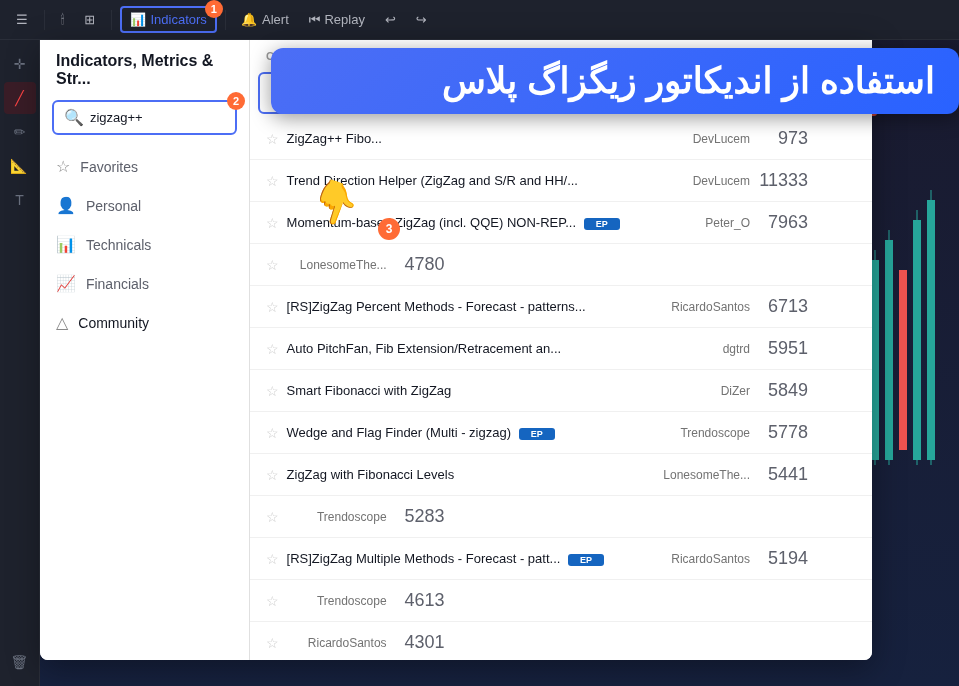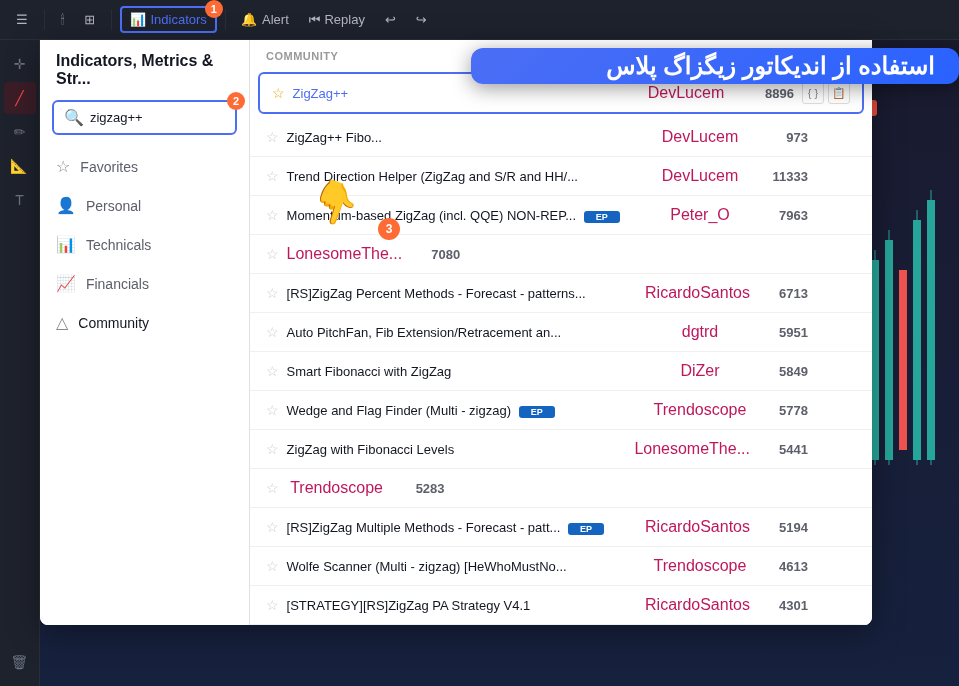--- a/index.html
+++ b/index.html
@@ -262,32 +262,31 @@
       font-size: 13px;
       color: #131722;
     }
 
     .ind-name .highlight {
       color: #4c6ef5;
       font-weight: 500;
     }
 
     .ind-author {
-      font-size: 16px;
-      color: #be185d;
+      font-size: 12px;
+      color: #737373;
       min-width: 100px;
-      text-align: center;
+      text-align: right;
     }
 
     .ind-count {
-      font-size: 13px;
+      font-size: 18px;
       color: #5d606b;
       min-width: 50px;
       text-align: right;
-      font-weight: bold;
     }
 
     .ind-icons {
       display: flex;
       gap: 4px;
       min-width: 40px;
       justify-content: flex-end;
     }
 
     .ind-icon-btn {
@@ -311,26 +310,26 @@
       padding: 1px 12px;
       border-radius: 3px;
       margin-left: 4px;
     }
 
     
     .persian-banner {
       position: absolute;
       top: 48px;
       right: 0;
-      width: 488px;
+      width: 688px;
       background: linear-gradient(135deg, #4c6ef5, #2962ff);
       color: white;
-      font-size: 24px;
+      font-size: 36px;
       font-weight: bold;
-      padding: 4px 24px;
+      padding: 12px 24px;
       border-radius: 12px;
       text-align: right;
       direction: rtl;
       z-index: 30;
       box-shadow: 0 4px 20px rgba(0,0,0,0.4);
     }
 
     
     .yellow-arrow {
       position: absolute;
@@ -515,21 +514,21 @@
       <span class="ind-star">☆</span>
       <span class="ind-name">Momentum-based ZigZag (incl. QQE) NON-REP... <span class="ep-badge">EP</span></span>
       <span class="ind-author">Peter_O</span>
       <span class="ind-count">7963</span>
       <div class="ind-icons"></div>
     </div>
 
     <div class="ind-row">
       <span class="ind-star">☆</span>
       <span class="ind-author">LonesomeThe...</span>
-      <span class="ind-count">7080</span>
+      <span class="ind-count">4780</span>
       <div class="ind-icons"></div>
     </div>
 
     <div class="ind-row">
       <span class="ind-star">☆</span>
       <span class="ind-name">[RS]ZigZag Percent Methods - Forecast - patterns...</span>
       <span class="ind-author">RicardoSantos</span>
       <span class="ind-count">6713</span>
       <div class="ind-icons"></div>
     </div>
@@ -576,29 +575,27 @@
     <div class="ind-row">
       <span class="ind-star">☆</span>
       <span class="ind-name">[RS]ZigZag Multiple Methods - Forecast - patt... <span class="ep-badge">EP</span></span>
       <span class="ind-author">RicardoSantos</span>
       <span class="ind-count">5194</span>
       <div class="ind-icons"></div>
     </div>
 
     <div class="ind-row">
       <span class="ind-star">☆</span>
-      <span class="ind-name">Wolfe Scanner (Multi - zigzag) [HeWhoMustNo...</span>
       <span class="ind-author">Trendoscope</span>
       <span class="ind-count">4613</span>
       <div class="ind-icons"></div>
     </div>
 
     <div class="ind-row">
       <span class="ind-star">☆</span>
-      <span class="ind-name">[STRATEGY][RS]ZigZag PA Strategy V4.1</span>
       <span class="ind-author">RicardoSantos</span>
       <span class="ind-count">4301</span>
       <div class="ind-icons"></div>
     </div>
   </div>
 </div>
 
 <div class="persian-banner">
   <span>استفاده از اندیکاتور زیگزاگ پلاس</span>
 </div>

